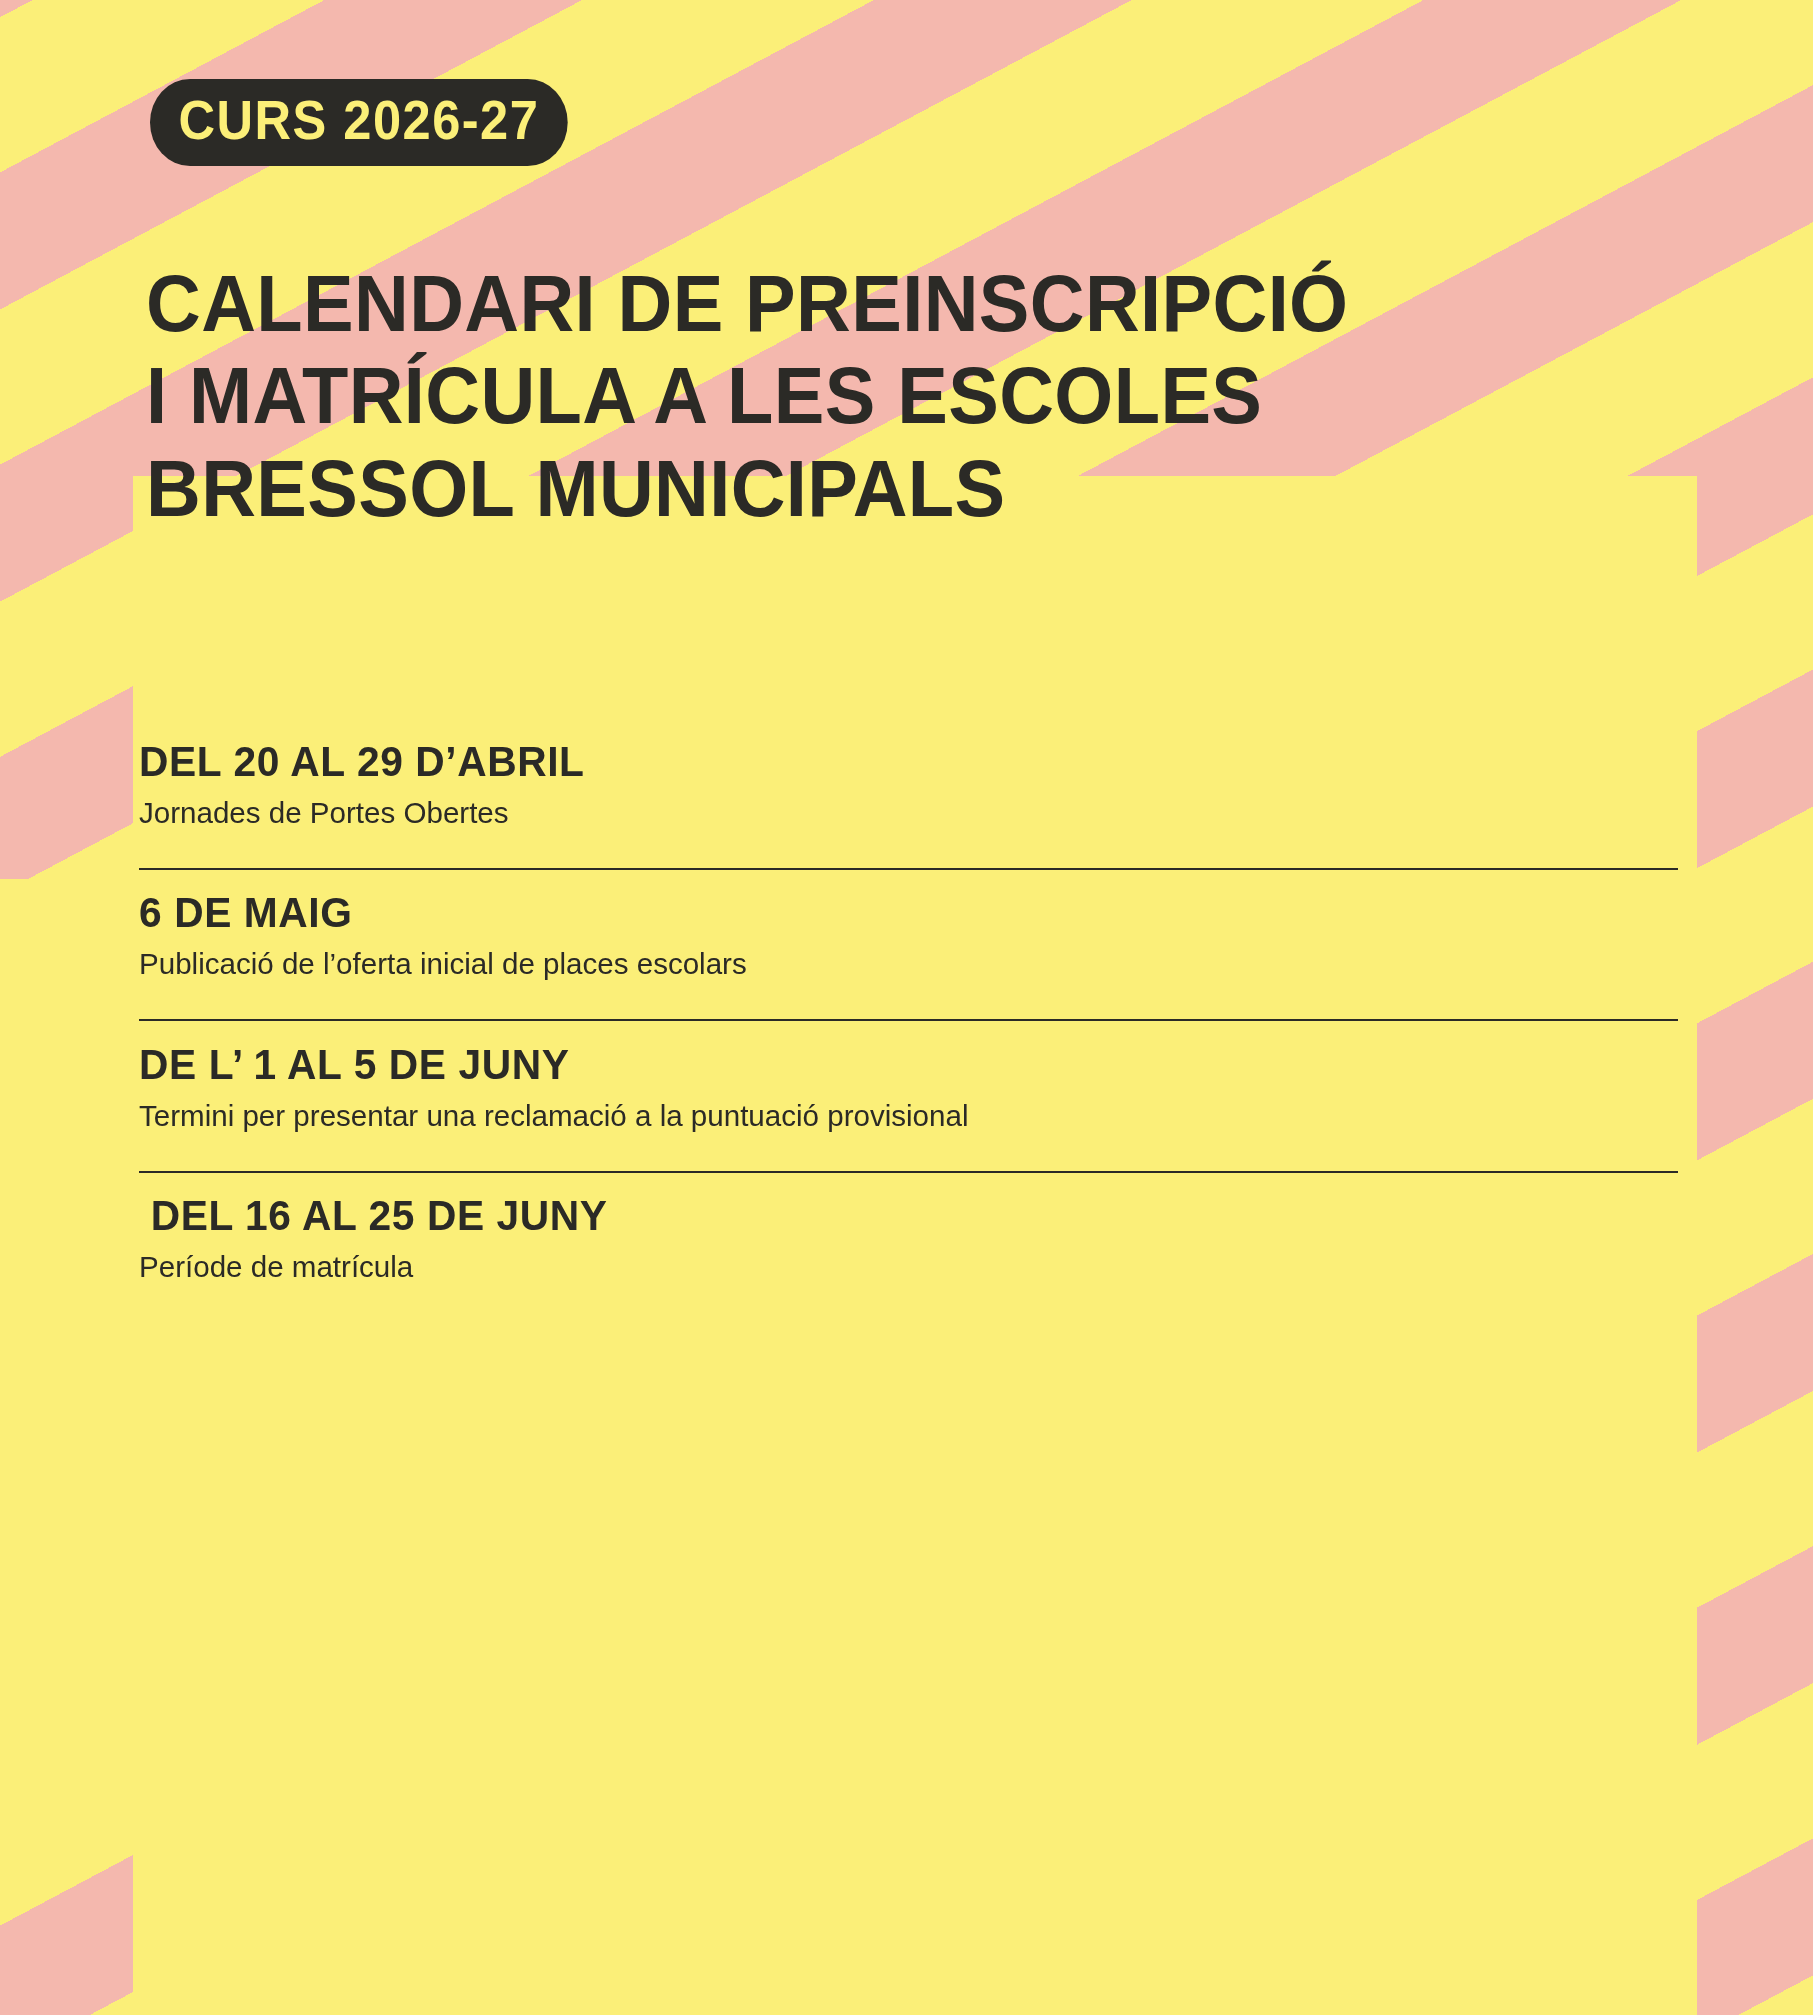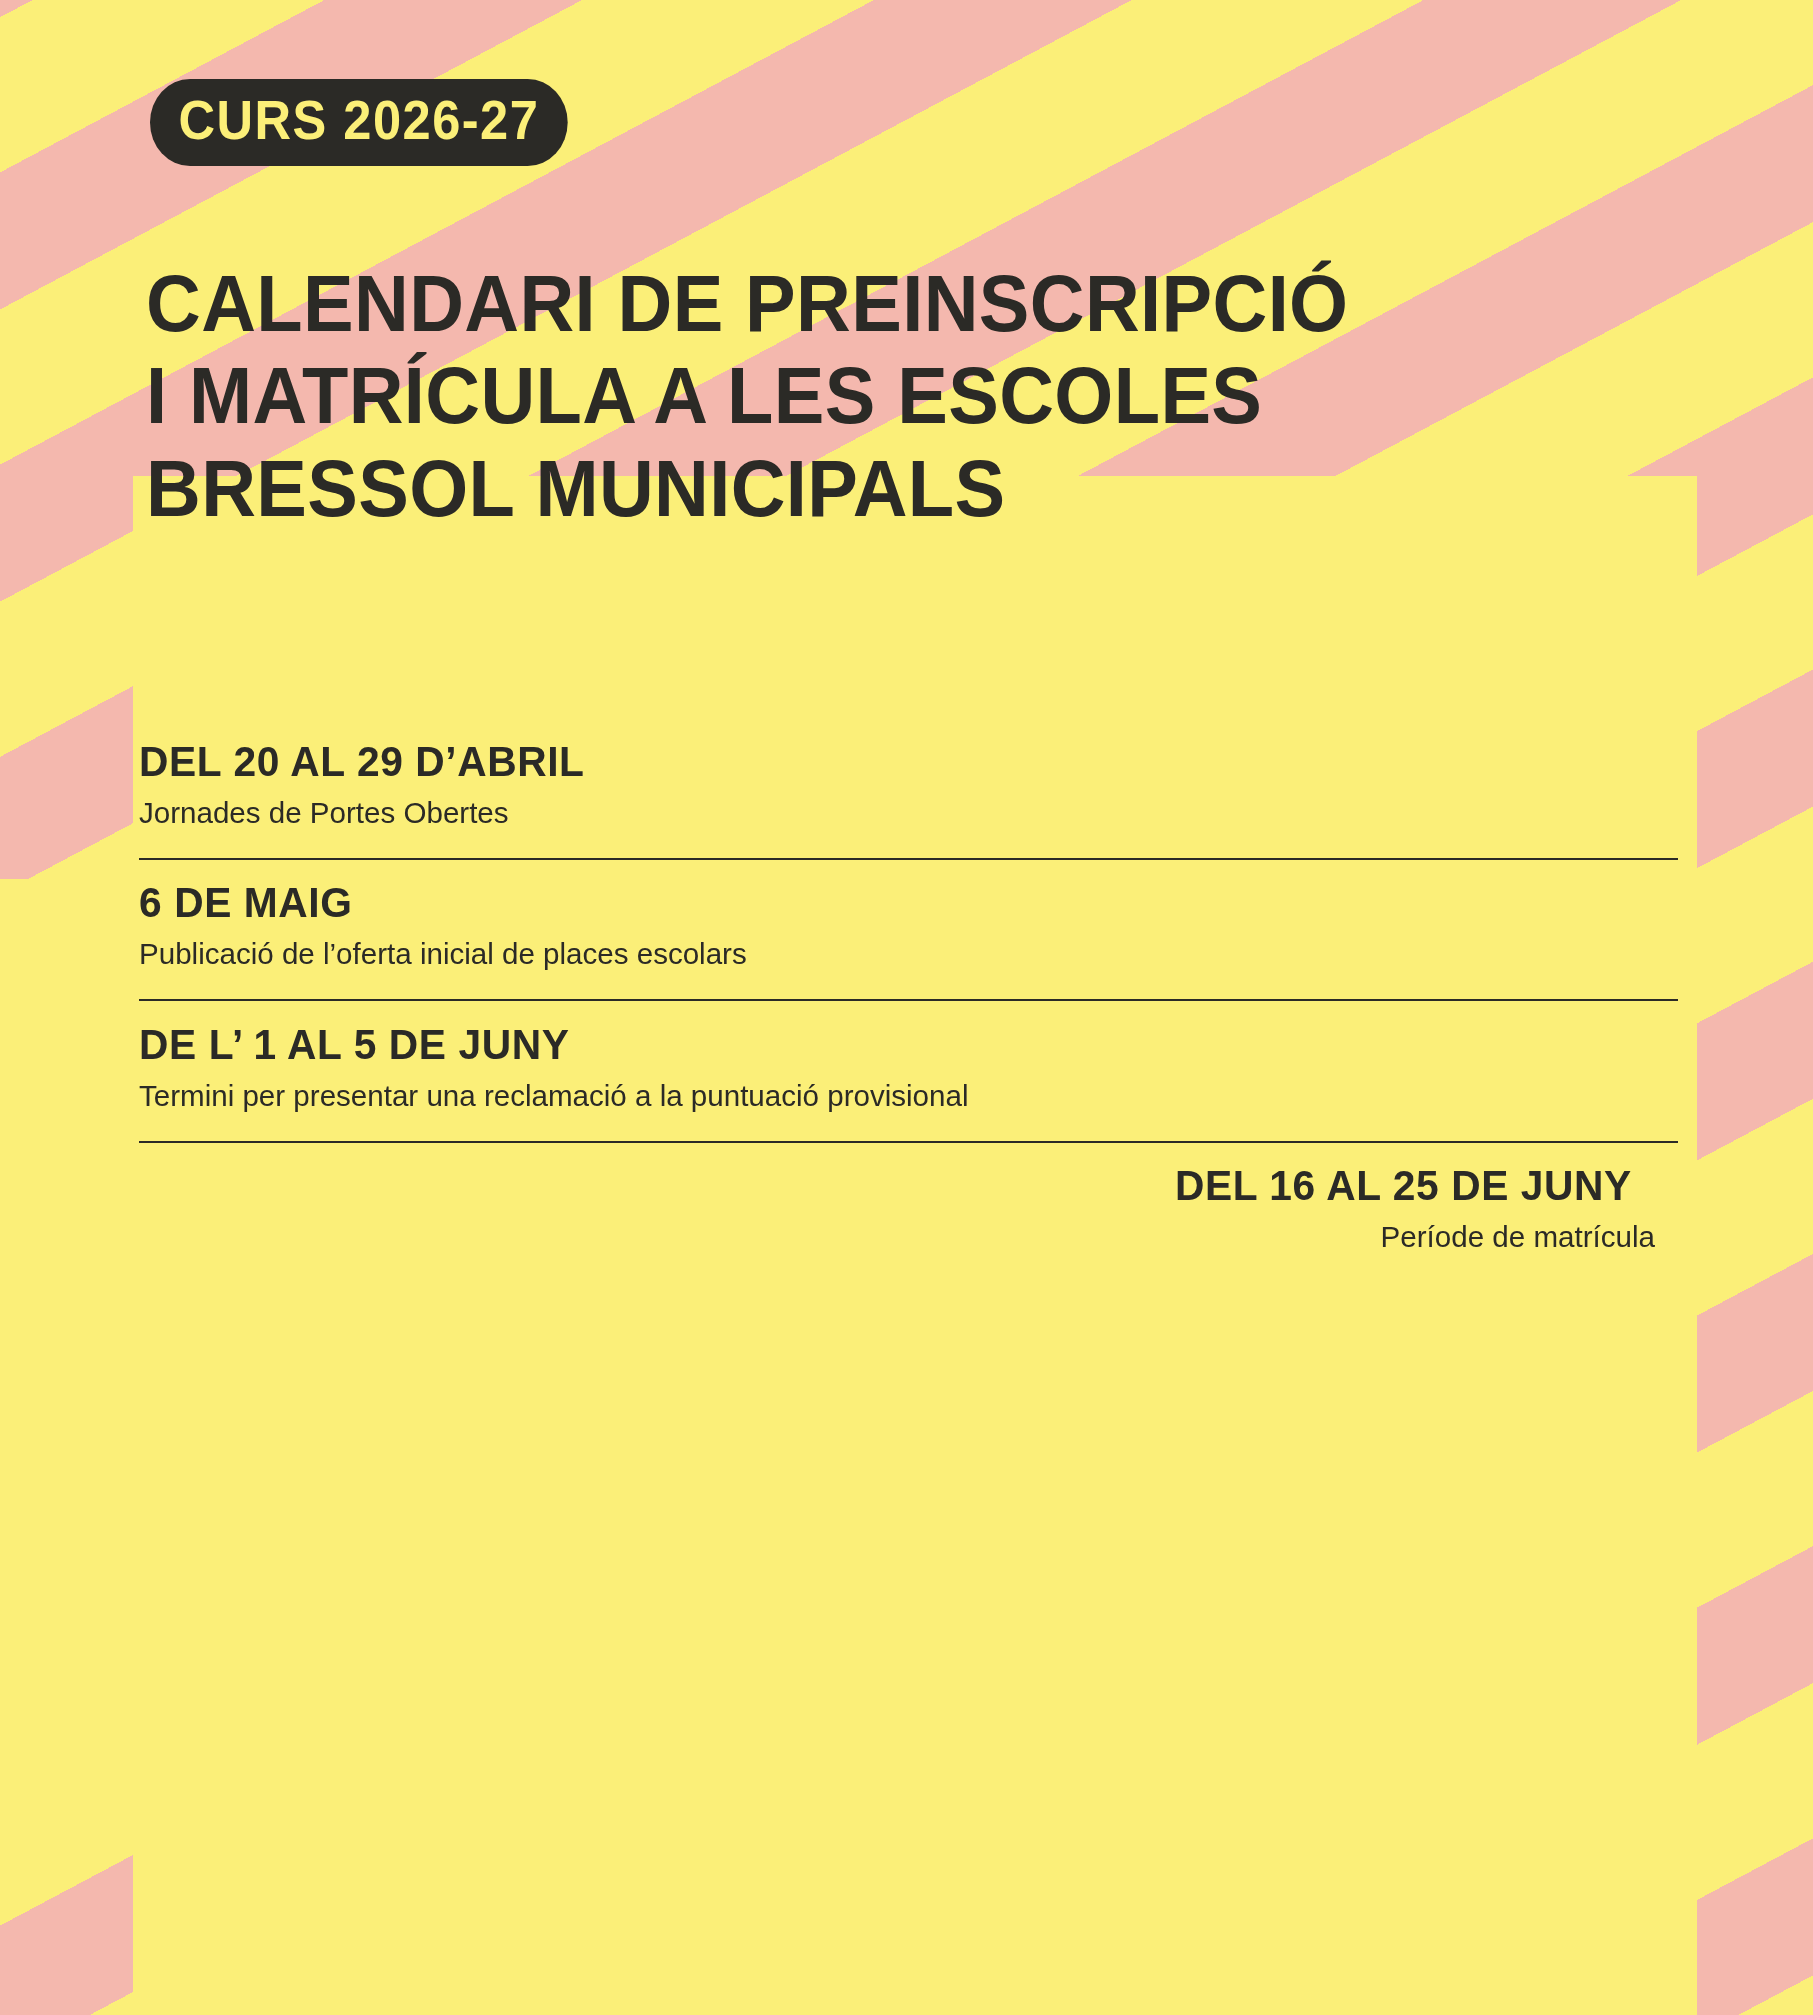--- a/index.html
+++ b/index.html
@@ -117,28 +117,27 @@
 
   
   .schedule {
     position: absolute;
     left: 139px;
     top: 737px;
     width: 1539px;
   }
   .entry {
     position: relative;
-    padding-bottom: 14px;
+    padding-bottom: 24px;
     border-bottom: 2.8px solid #2B2A26;
     margin-bottom: 18.5px;
   }
   .entry:last-child {
     border-bottom: none;
     margin-bottom: 0;
-    text-align: right;
   }
   .entry-date {
     color: #2B2A26;
     font-size: 42px;
     font-weight: 900;
     letter-spacing: 0.6px;
     line-height: 1.18;
     white-space: nowrap;
     transform: scaleX(0.97);
     transform-origin: left top;

